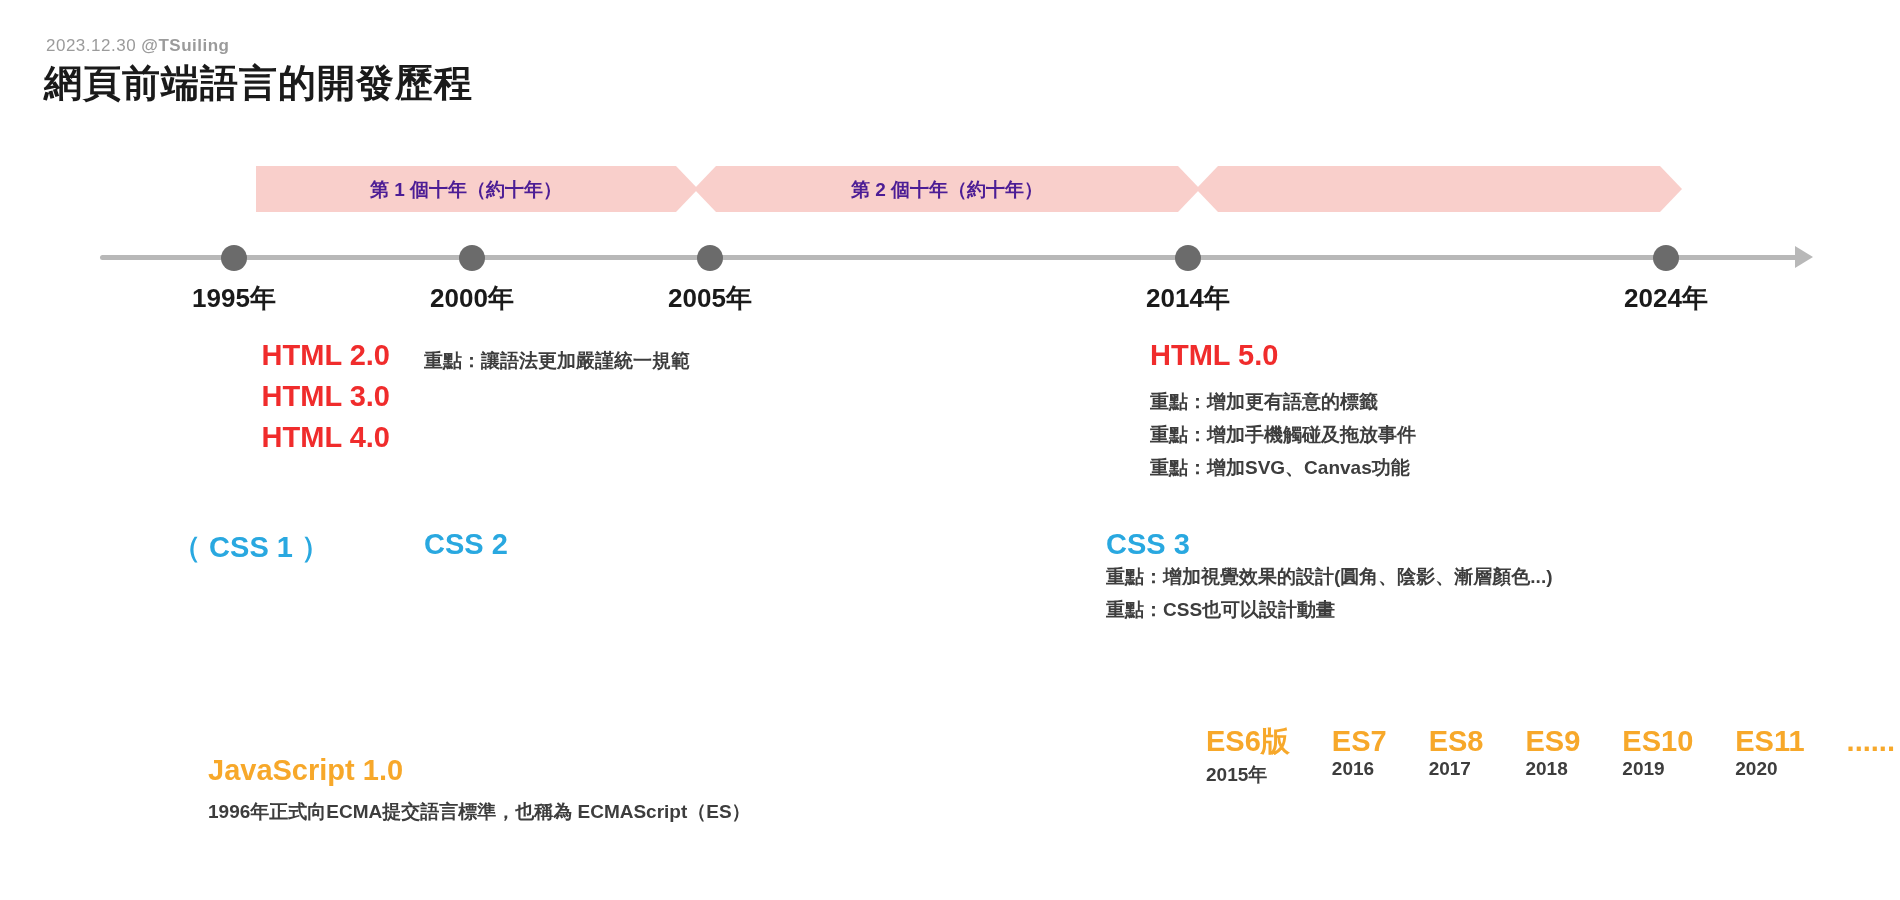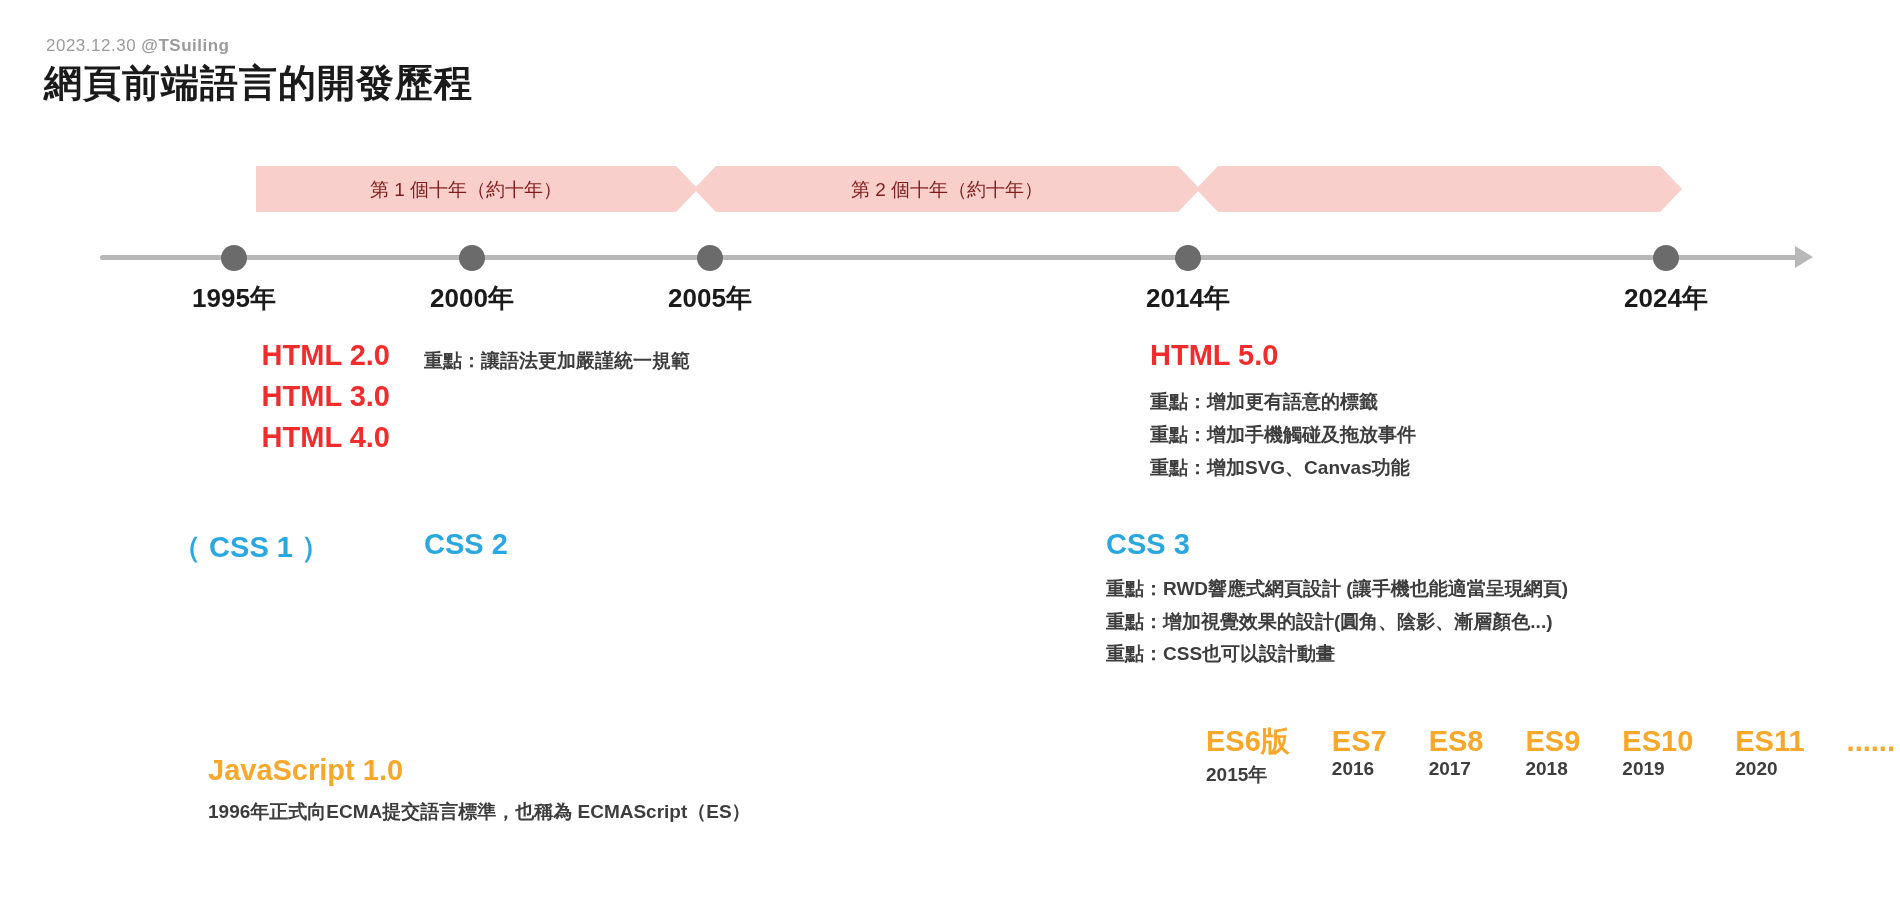--- a/index.html
+++ b/index.html
@@ -70,22 +70,22 @@
     border-top: 23px solid transparent;
     border-bottom: 23px solid transparent;
     border-right: 22px solid #f9cfcb;
   }
   .decade .dlabel {
     position: absolute;
     left: 0; right: 0;
     top: 11px;
     text-align: center;
     font-size: 19px;
-    font-weight: normal;
-    color: #7f1d1d;
+    font-weight: bold;
+    color: #4c1d95;
     white-space: nowrap;
   }
   #decade-1 { left: 256px; width: 420px; }
   #decade-2 { left: 716px; width: 462px; }
   #decade-3 { left: 1218px; width: 442px; }
 
   
   .axis-line {
     position: absolute;
     left: 100px;
@@ -241,21 +241,20 @@
   <div class="col" style="left:0px; top:528px; width:330px;">
     <div class="c-head right-align">（ CSS 1 ）</div>
   </div>
 
   <div class="col" style="left:424px; top:528px;">
     <div class="c-head">CSS 2</div>
   </div>
 
   <div class="col" style="left:1106px; top:528px;">
     <div class="c-head">CSS 3</div>
-    <div class="note" style="margin-top:12px;">重點：RWD響應式網頁設計 (讓手機也能適當呈現網頁)</div>
     <div class="note">重點：增加視覺效果的設計(圓角、陰影、漸層顏色...)</div>
     <div class="note">重點：CSS也可以設計動畫</div>
   </div>
 
   <div class="col" style="left:208px; top:754px;">
     <div class="j-head">JavaScript 1.0</div>
     <div class="note-sm" style="margin-top:10px;">1996年正式向ECMA提交語言標準，也稱為 ECMAScript（ES）</div>
   </div>
 
   <div class="col" style="left:1206px; top:722px;">

